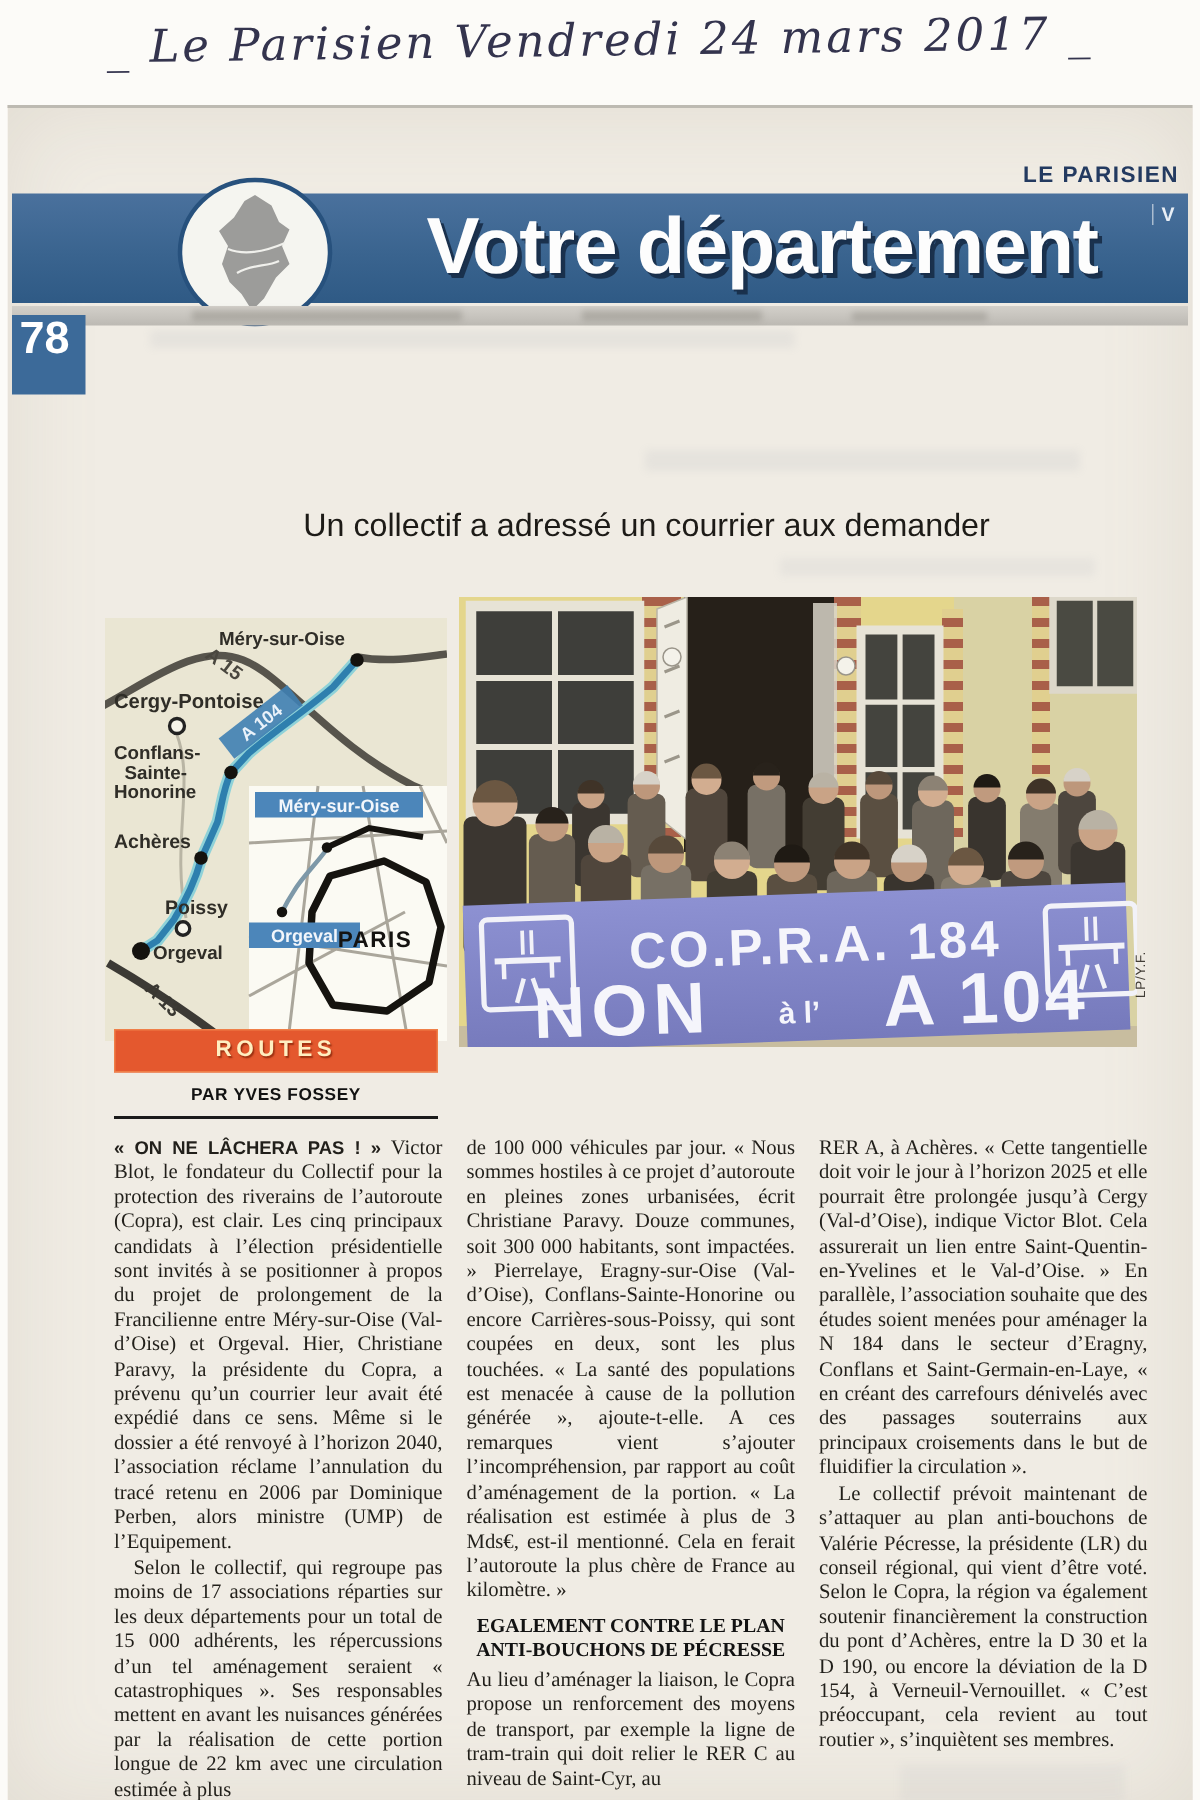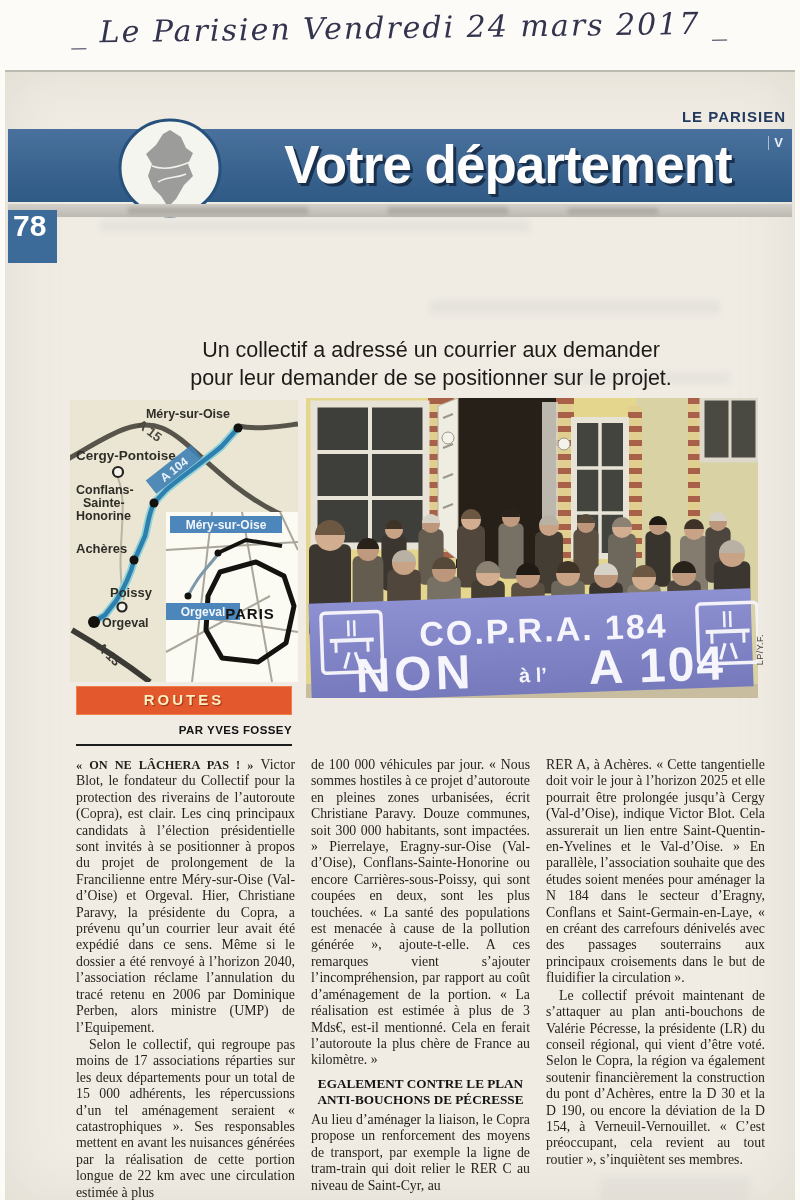--- a/index.html
+++ b/index.html
@@ -27,40 +27,40 @@
   .smudge{position:absolute;background:#7d7a72;opacity:.35;filter:blur(2px);}
   .ghost{position:absolute;background:#8d94a2;filter:blur(3px);}
   .dept{position:absolute;left:8px;top:210px;width:49px;height:53px;background:#3c6a99;
     color:#fff;font-size:30px;font-weight:bold;display:flex;align-items:flex-end;
     padding:0 0 20px 5px;box-sizing:border-box;}
   .headline{position:absolute;left:70px;top:236px;width:722px;margin:0;text-align:center;
     font-family:"Liberation Serif",serif;font-size:39px;line-height:1.13;font-weight:bold;
     color:#17150f;letter-spacing:-0.5px;}
   .standfirst{position:absolute;left:70px;top:336px;width:722px;text-align:center;
     font-size:21.5px;line-height:1.32;color:#1d1b17;}
-  .map{position:absolute;left:70px;top:400px;width:228px;height:282px;text-align:right;}
+  .map{position:absolute;left:70px;top:412px;width:228px;height:282px;text-align:right;}
   .rubric{position:absolute;left:76px;top:686px;width:216px;height:29px;background:#e4582e;
     border:1px solid #ef7f48;box-sizing:border-box;color:#ffeec0;text-align:center;
     font-weight:bold;font-size:15px;letter-spacing:3px;line-height:26px;
     text-shadow:1px 1px 1px rgba(140,40,10,.85);}
-  .byline{position:absolute;left:76px;top:724px;width:216px;text-align:right;
+  .byline{position:absolute;left:76px;top:724px;width:216px;text-align:center;
     font-size:11.5px;color:#121212;letter-spacing:.4px;font-weight:bold;}
   .byline-rule{position:absolute;left:76px;top:744px;width:216px;border-top:2px solid #1b1b1b;}
   .photo{position:absolute;left:306px;top:398px;width:452px;height:300px;overflow:hidden;
     background:#e4d68c;}
   .credit{position:absolute;left:755px;top:634px;font-size:9px;color:#413d36;
     writing-mode:vertical-rl;transform:rotate(180deg);letter-spacing:.5px;}
   .caption{position:absolute;left:306px;top:703px;width:460px;font-size:13.5px;
     font-weight:bold;line-height:1.4;color:#131313;}
   .cols{position:absolute;left:76px;top:757px;width:690px;display:flex;gap:16px;}
   .col{width:219px;font-family:"Liberation Serif",serif;font-size:13.8px;line-height:1.19;
     text-align:justify;color:#211f1a;}
   .col p{margin:0;}
   .col p.ind{text-indent:13px;margin-top:1px;}
-  .lead{font-family:Liberation Serif, serif;font-size:12.3px;font-weight:bold;margin-top:12px;}
+  .lead{font-family:Liberation Sans, sans-serif;font-size:12.3px;font-weight:bold;margin-top:12px;}
   .col h3{margin:7px 6px 4px;text-align:center;font-family:Liberation Serif, serif;
     font-size:13.2px;line-height:1.22;color:#121212;font-weight:bold;}
   svg text{font-family:"Liberation Sans",sans-serif;}
 </style>
 </head>
 <body>
 
 <div class="page">
 
   <div class="handwriting">_ Le Parisien Vendredi 24 mars 2017 _</div>
@@ -90,21 +90,20 @@
     <span class="smudge" style="left:120px;top:3px;width:180px;height:7px;"></span>
     <span class="smudge" style="left:380px;top:3px;width:120px;height:7px;"></span>
     <span class="smudge" style="left:560px;top:4px;width:90px;height:6px;"></span>
   </div>
 
   <div class="dept">78</div>
 
 
   <div class="standfirst">
     <span>Un collectif a adressé un courrier aux demander</span><br>
-    <span>pour leur demander de se positionner sur le projet.</span>
   </div>
 
   <div class="map">
     <svg width="228" height="282" viewBox="0 0 228 282">
       <rect width="228" height="282" fill="#eae6d3"></rect>
 
       <path d="M-4,60 C30,42 62,16 92,28 C120,39 150,84 206,112 L230,122" stroke="#57544c" stroke-width="5" fill="none"></path>
       <path d="M168,26 C190,30 212,26 228,24" stroke="#57544c" stroke-width="5" fill="none"></path>
       <path d="M2,230 C26,244 54,262 80,282" stroke="#3c3a35" stroke-width="5.5" fill="none"></path>
       <path d="M48,78 C60,110 44,150 54,200" stroke="#b9b5a4" stroke-width="2" fill="none"></path>

